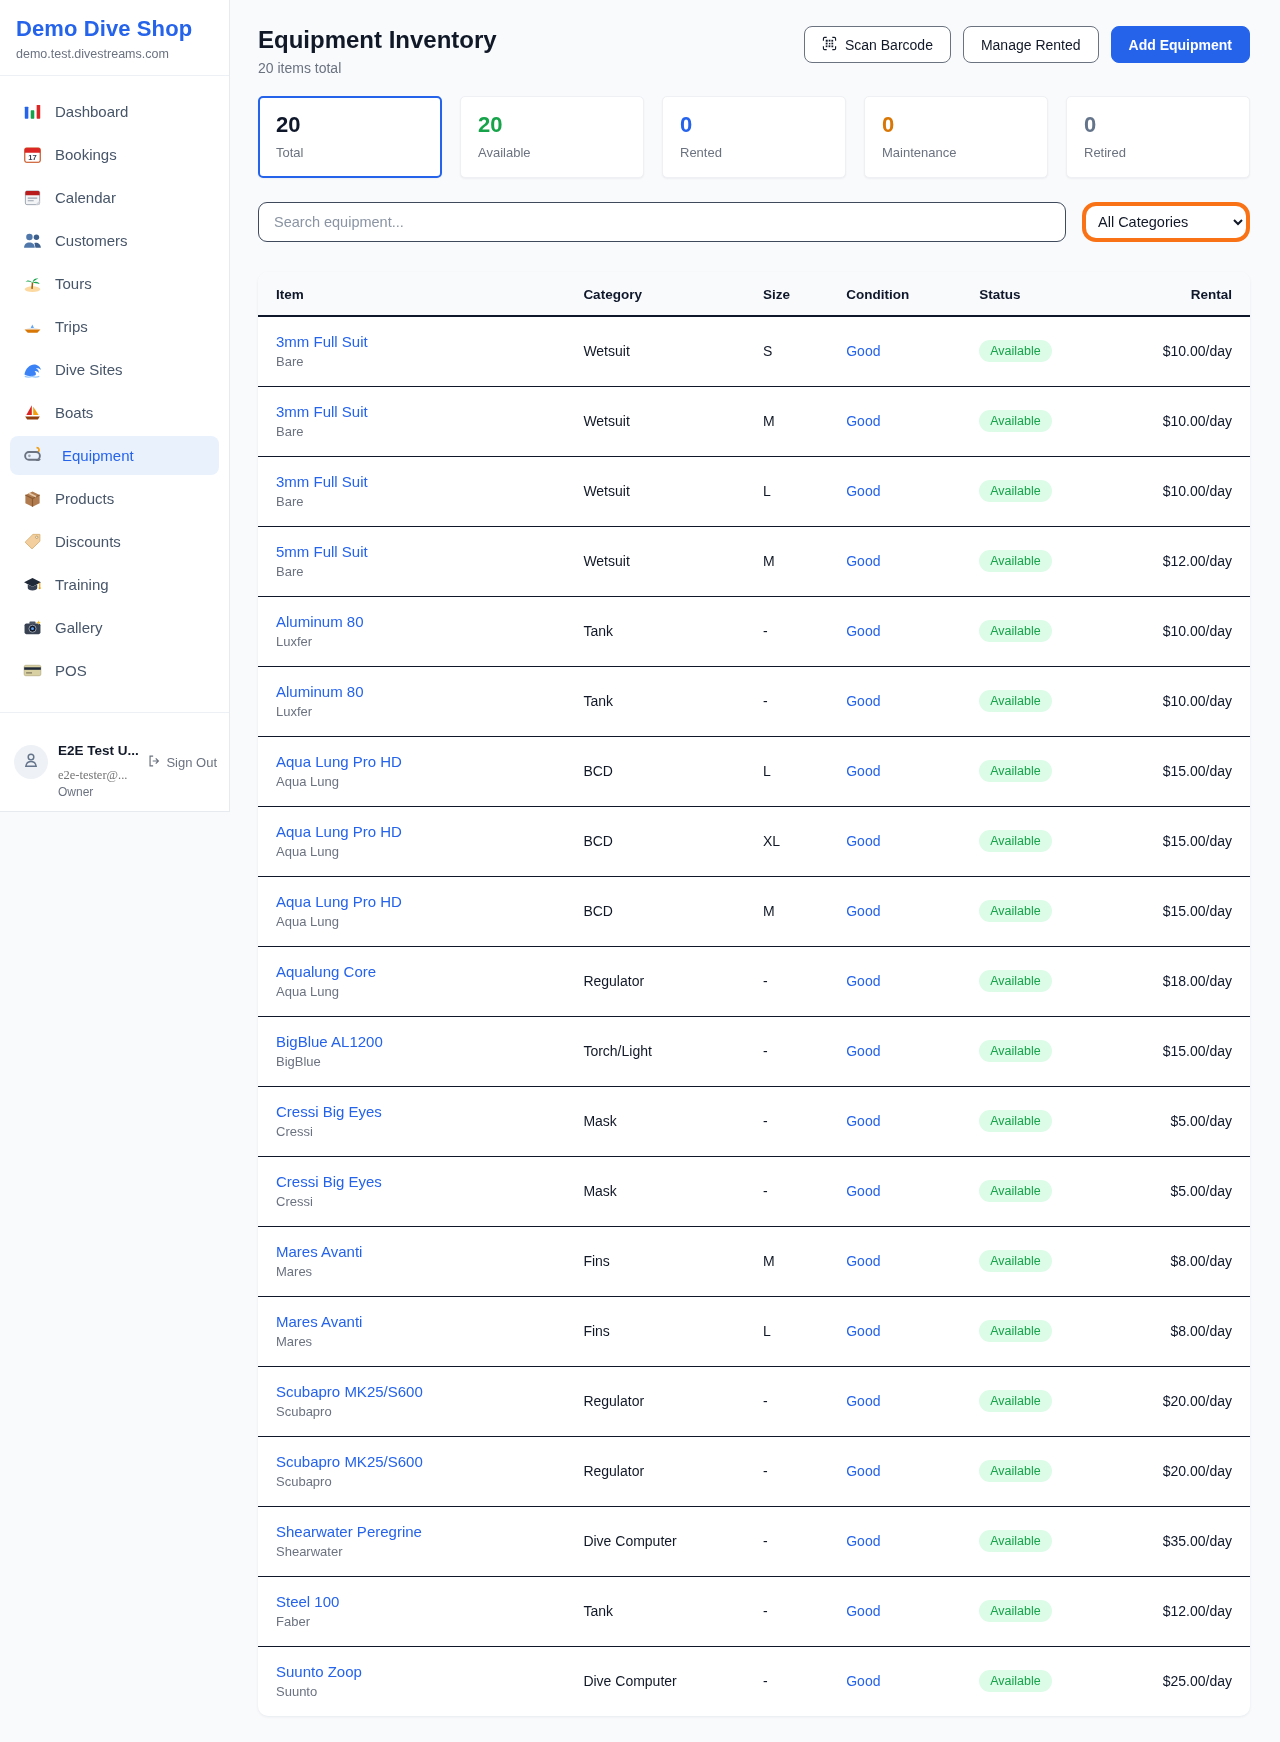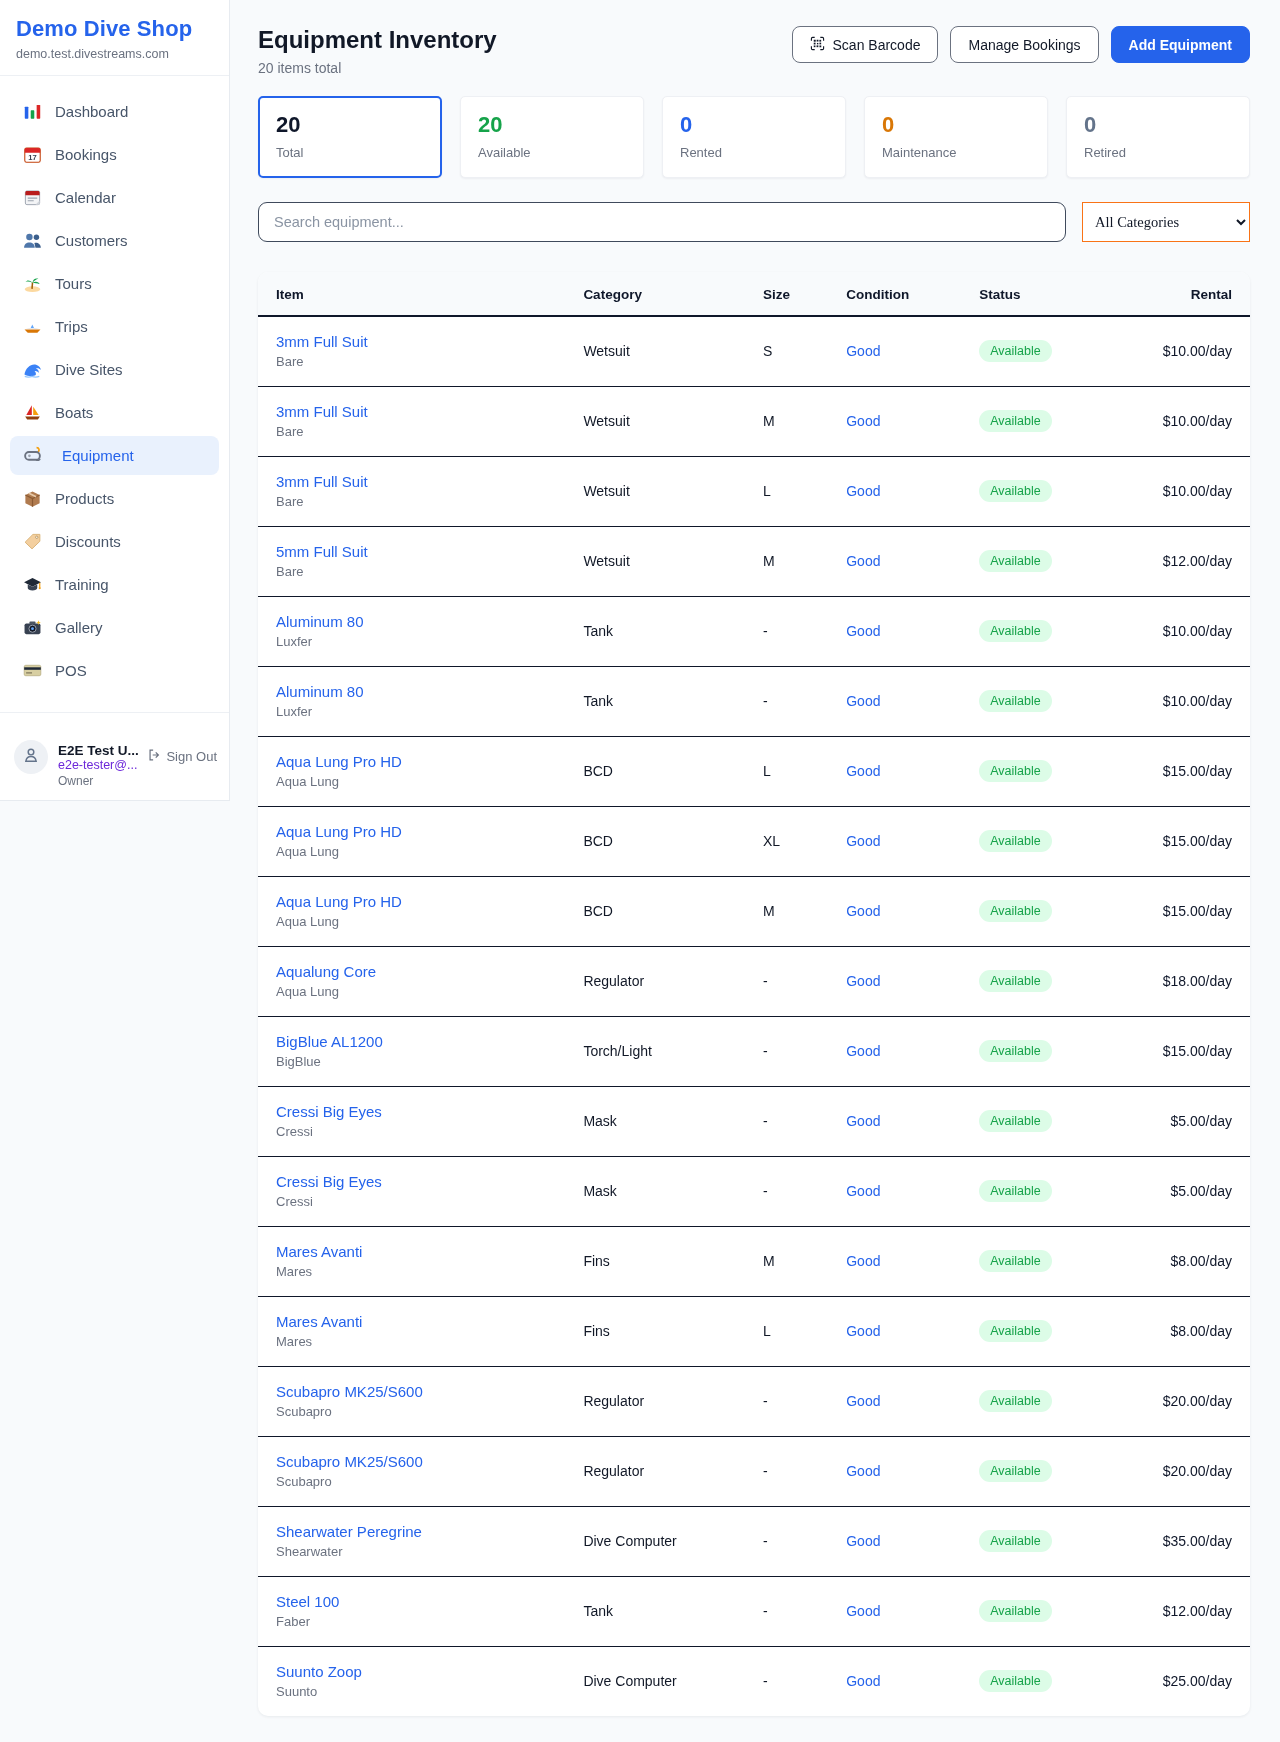--- a/index.html
+++ b/index.html
@@ -32,21 +32,21 @@
     border-top:1px solid #edf0f4; margin-top:8px;
     padding:12px 12px 12px 14px; display:flex; align-items:center; gap:10px;
   }
   .avatar {
     width:34px; height:34px; border-radius:50%; background:#eef1f5;
     display:flex; align-items:center; justify-content:center; flex:0 0 34px;
   }
   .avatar svg { width:18px; height:18px; }
   .user-info { min-width:0; }
   .user-name { font-size:13.5px; font-weight:700; color:#111827; white-space:nowrap;margin-top:18px; }
-  .user-email { font-size:12.5px; color:#6d28d9; margin-top:0; white-space:nowrap; }
+  .user-email { font-size:12.5px; color:#737373; margin-top:10px; white-space:nowrap;font-family:Liberation Serif, serif; }
   .user-role { font-size:12px; color:#6b7280; margin-top:2px; }
   .sign-out { margin-left:auto; display:flex; align-items:center; gap:5px;
     color:#6b7280; font-size:13px; cursor:pointer; white-space:nowrap; }
   .sign-out svg { width:14px; height:14px; }
 
   
   .main { flex:1; padding:26px 30px 0 28px; min-width:0; }
   .page-header { display:flex; justify-content:space-between; align-items:flex-start; margin-bottom:20px; }
   .page-title { font-size:24px; font-weight:700; color:#111827; }
   .page-subtitle { font-size:14px; color:#6b7280; margin-top:6px; }
@@ -69,22 +69,22 @@
   .stat-value { font-size:22px; font-weight:700; color:#0f172a; }
   .stat-label { font-size:13px; color:#6b7280; margin-top:7px; }
 
   .filter-row { display:flex; gap:16px; margin-bottom:30px; }
   .search-input {
     flex:1; height:40px; border:1px solid #3f4a5c; border-radius:9px;
     padding:0 15px; font-size:14.5px; color:#111827; background:#fff; font-family:inherit;
   }
   .search-input::placeholder { color:#8a94a3; }
   .category-select {
-    width:168px; height:40px; border:1px solid #f97316; border-radius:0;
-    background:#fff; font-size:14.5px; color:#111827; padding:0 8px; font-family:Liberation Serif, serif;
+    width:168px; height:40px; border:4px solid #f97316; border-radius:14px;
+    background:#fff; font-size:14.5px; color:#111827; padding:0 8px; font-family:Liberation Sans, sans-serif;
   }
 
   .table-card {
     background:#fff; border-radius:10px; overflow:hidden;
     box-shadow:0 1px 3px rgba(16,24,40,.07);
   }
   table { width:100%; border-collapse:collapse; table-layout:fixed; }
   thead th {
     background:#f8fafc; text-align:left; font-size:13.5px; font-weight:700;
     color:#0f172a; padding:15px 0 13px; border-bottom:2px solid #0f172a;
@@ -311,21 +311,21 @@
                 <rect x="7.4" y="7.4" width="1.5" height="1.5"></rect>
                 <rect x="10.1" y="7.1" width="1.8" height="1.8"></rect>
                 <rect x="4" y="10.1" width="1.8" height="1.8"></rect>
                 <rect x="7" y="10" width="1.9" height="1.9"></rect>
                 <rect x="10.1" y="10.1" width="1.9" height="1.9"></rect>
               </g>
             </svg></span>
         <span>Scan Barcode</span>
       </button>
       <button class="btn btn-outline">
-        <span>Manage Bookings</span>
+        <span>Manage Rented</span>
       </button>
       <button class="btn btn-primary">
         <span>Add Equipment</span>
       </button>
     </div>
   </div>
 
   <div class="stats">
     <div class="stat-card active">
       <div class="stat-value" style="color: rgb(15, 23, 42);">20</div>

